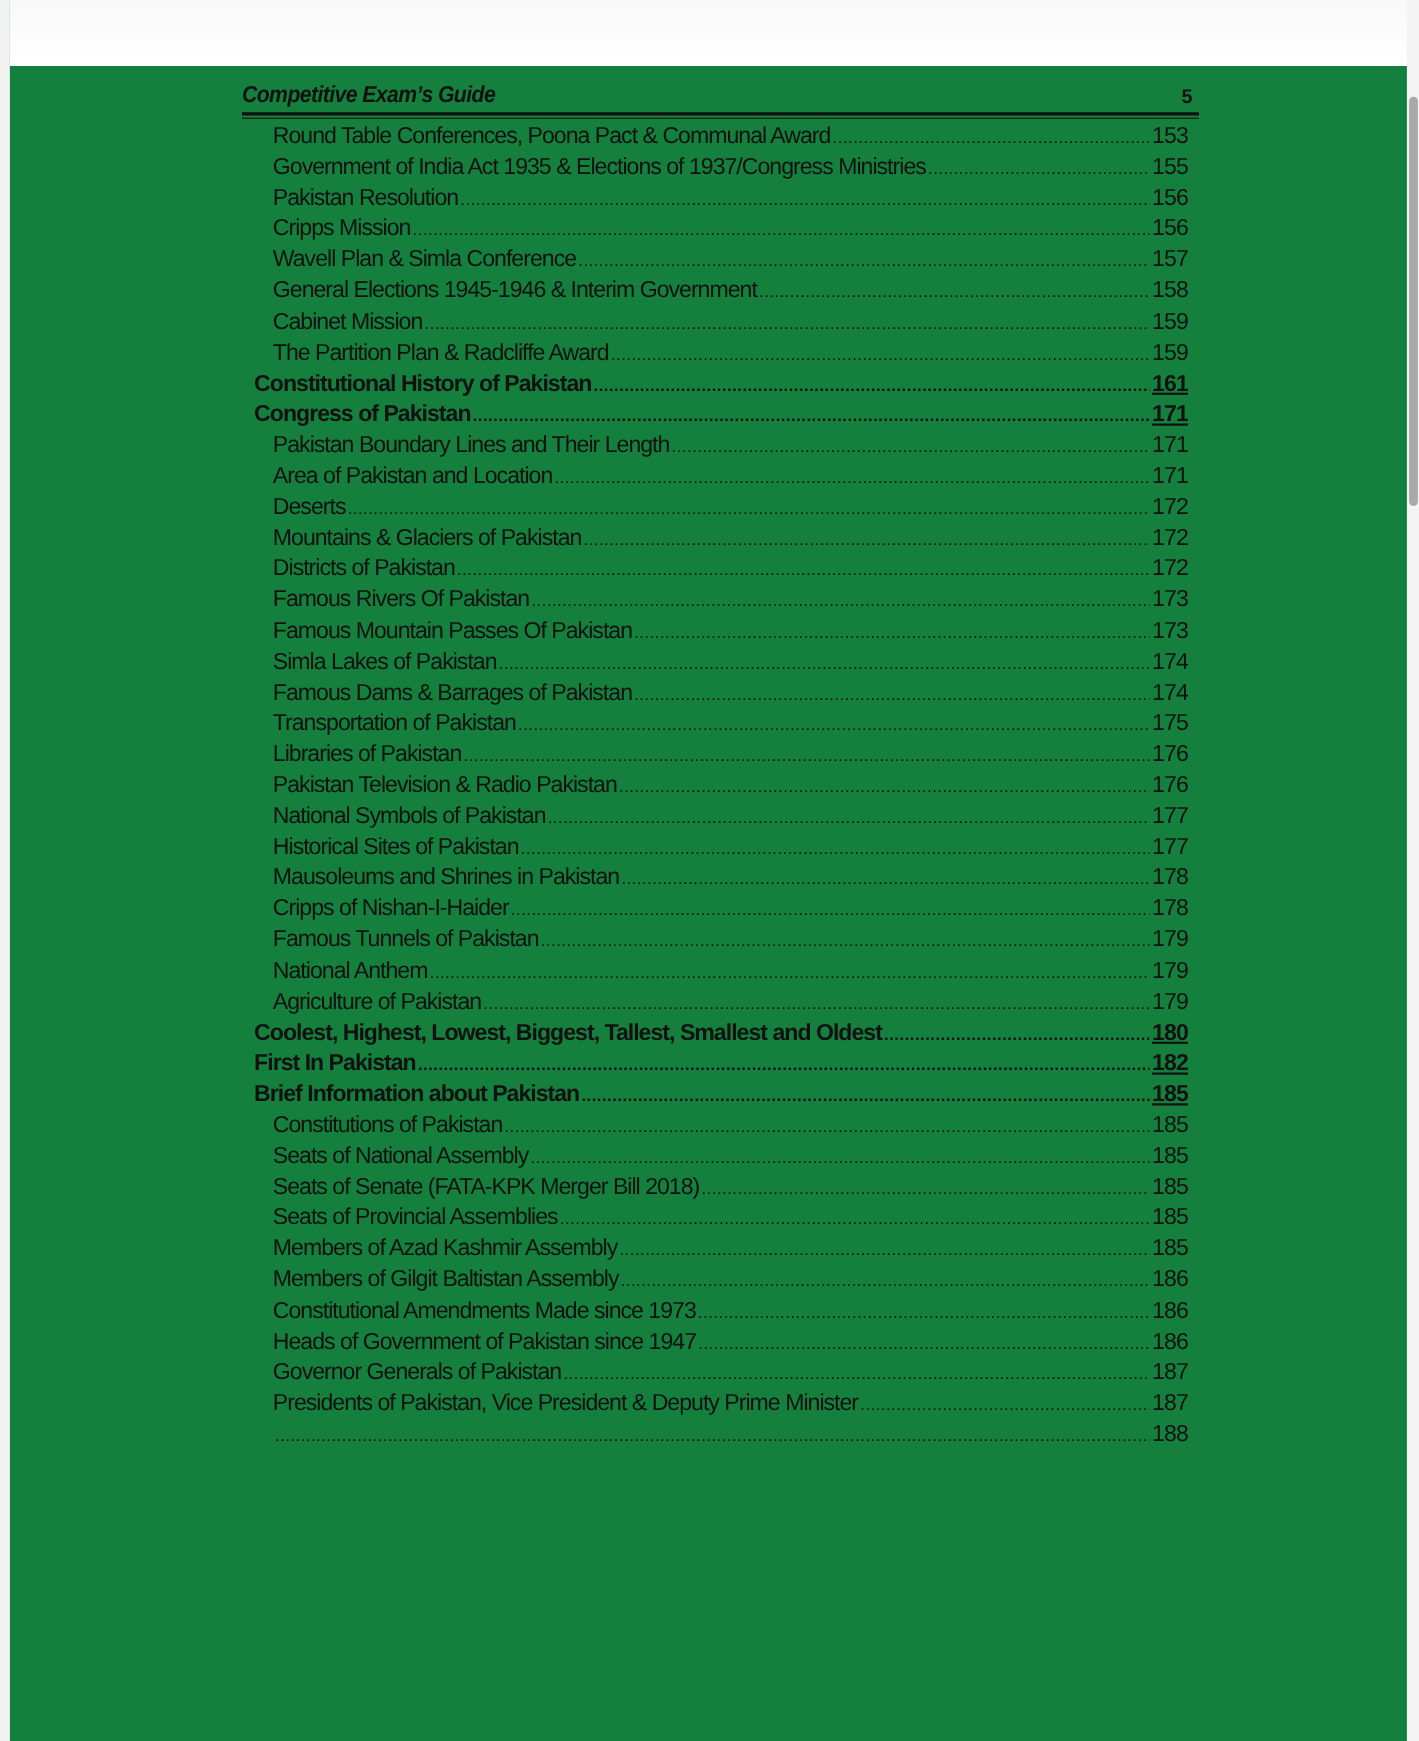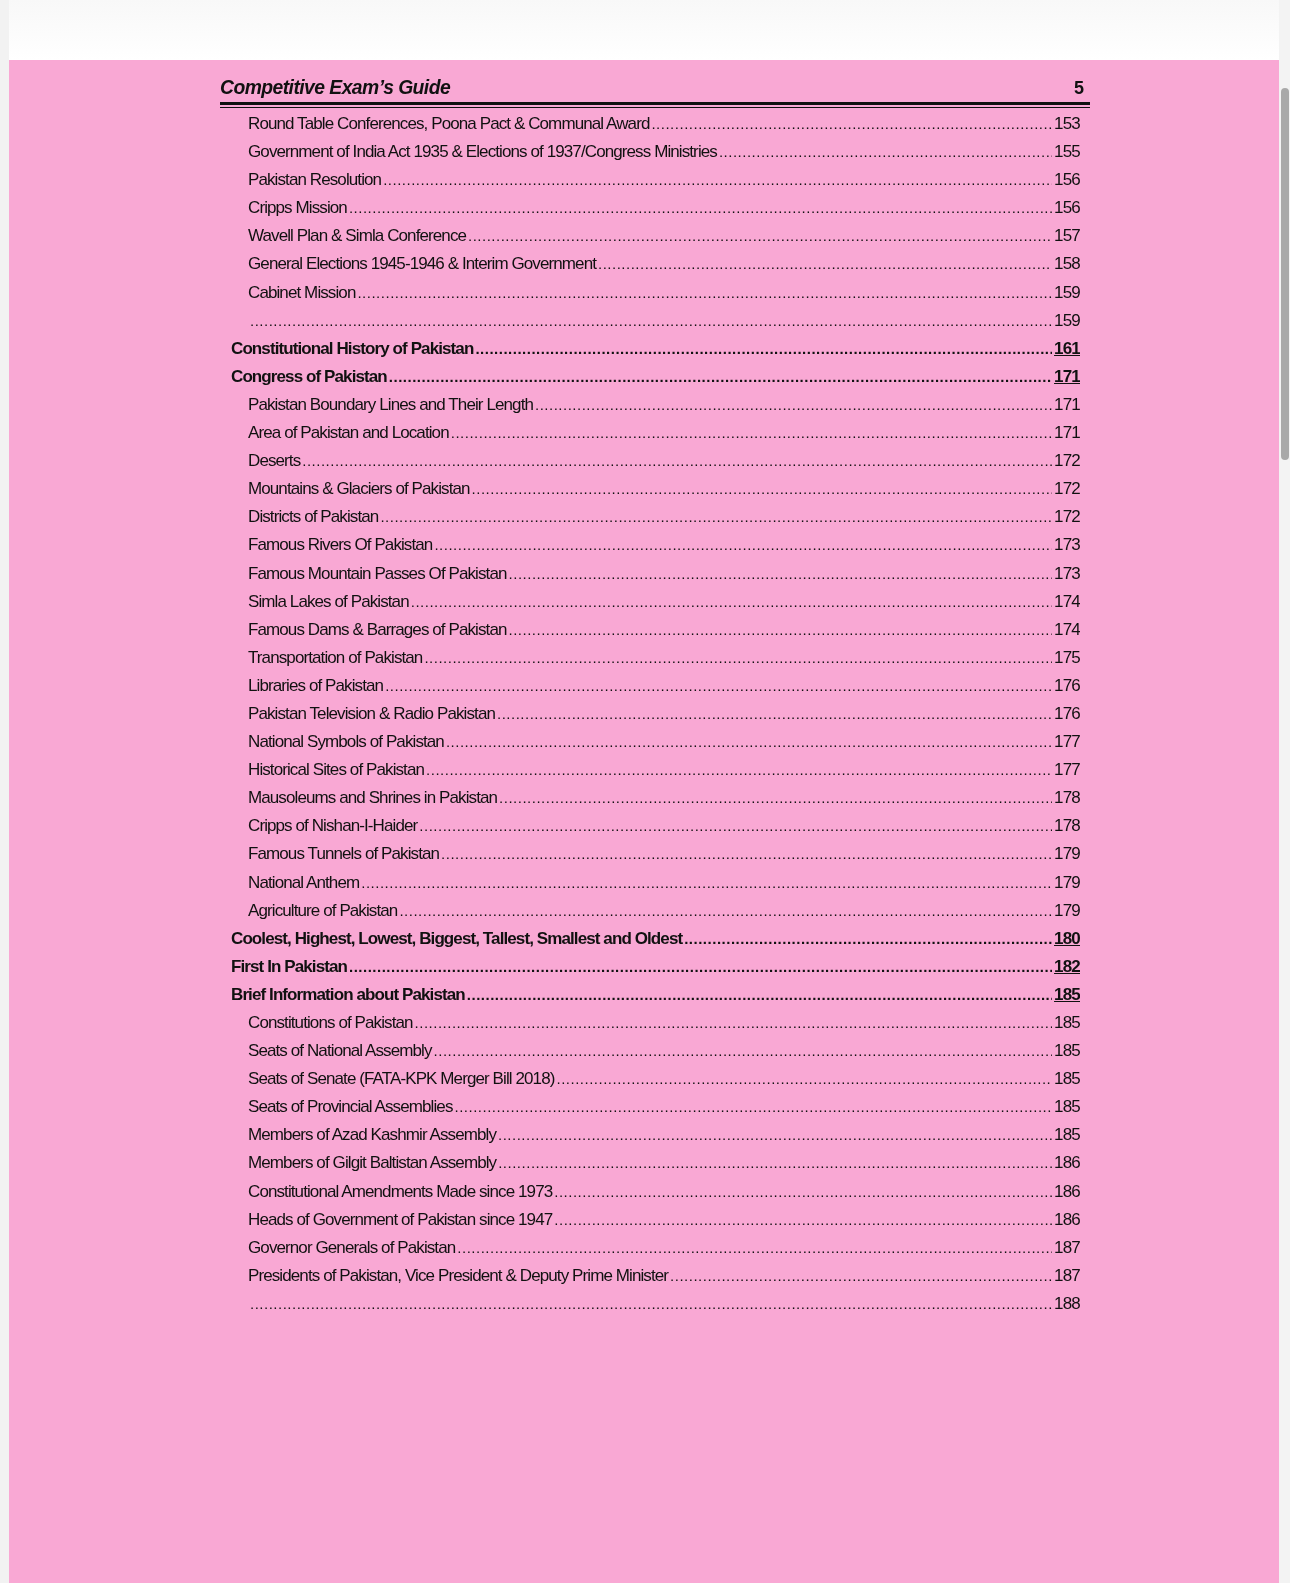--- a/index.html
+++ b/index.html
@@ -7,21 +7,21 @@
       width: 1290px; height: 1583px;
       background: #f2f2f2;
       position: relative;
       overflow: hidden;
       font-family: "Liberation Sans", sans-serif;
     }
     .page {
       position: absolute;
       left: 9px; top: 0;
       width: 1271px; height: 1583px;
-      background: #f9a8d4;
+      background: #15803d;
     }
     .top-fade {
       position: absolute; left: 0; top: 0; width: 100%; height: 60px;
       background: linear-gradient(#f8f8f8, #ffffff);
     }
     .scrollbar-track {
       position: absolute; right: 0; top: 0;
       width: 11px; height: 1583px;
       background: #f3f3f3;
     }
@@ -55,21 +55,21 @@
 
     .toc {
       position: absolute;
       left: 209px; top: 110px;
       width: 862px;
     }
     .toc-row {
       display: flex;
       align-items: baseline;
       height: 28.1px;
-      font-size: 17px;
+      font-size: 21px;
       color: #111;
       line-height: 28px;
       white-space: nowrap;
       overflow: hidden;
     }
     .toc-row.sub { padding-left: 30px; }
     .toc-row.main { font-weight: bold; margin-left: 13px; }
     .toc-label {
       flex: 0 0 auto;
       letter-spacing: -0.9px;
@@ -139,20 +139,21 @@
         <span class="toc-label">General Elections 1945-1946 &amp; Interim Government</span>
         <span class="toc-leader"></span>
         <span class="toc-page">158</span>
       </div>
       <div class="toc-row sub">
         <span class="toc-label">Cabinet Mission</span>
         <span class="toc-leader"></span>
         <span class="toc-page">159</span>
       </div>
       <div class="toc-row sub">
+        <span class="toc-label">The Partition Plan &amp; Radcliffe Award</span>
         <span class="toc-leader"></span>
         <span class="toc-page">159</span>
       </div>
       <div class="toc-row main">
         <span class="toc-label">Constitutional History of Pakistan</span>
         <span class="toc-leader"></span>
         <span class="toc-page">161</span>
       </div>
       <div class="toc-row main">
         <span class="toc-label">Congress of Pakistan</span>

